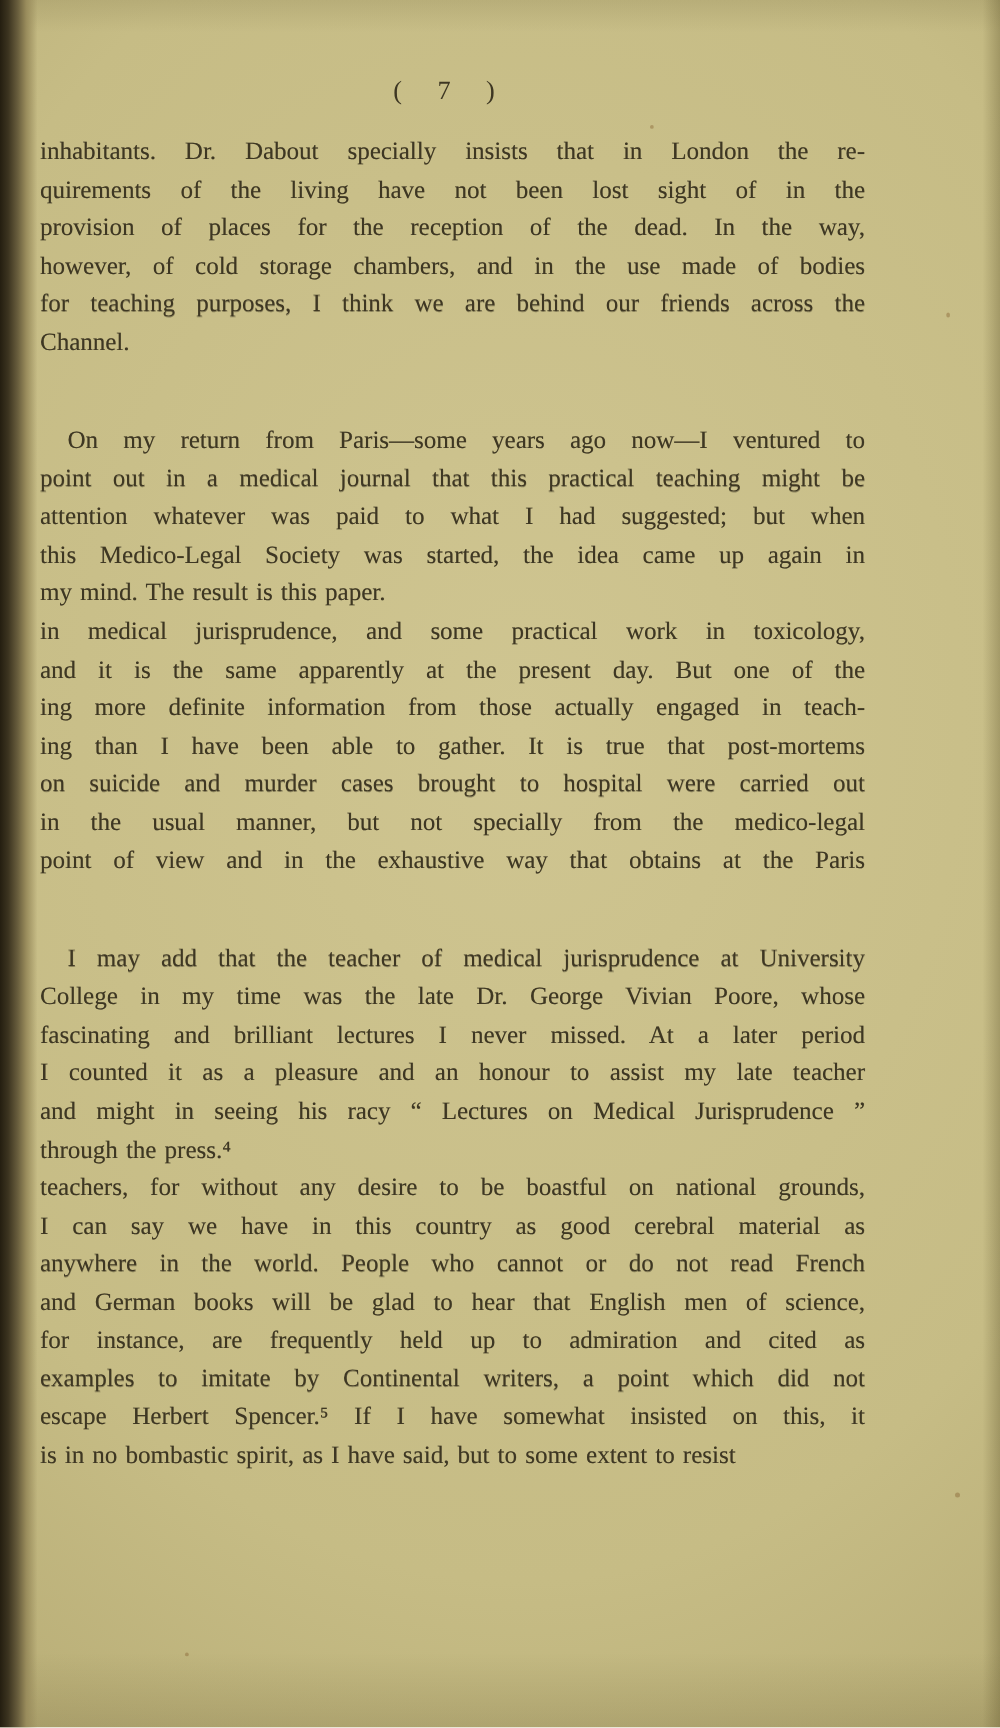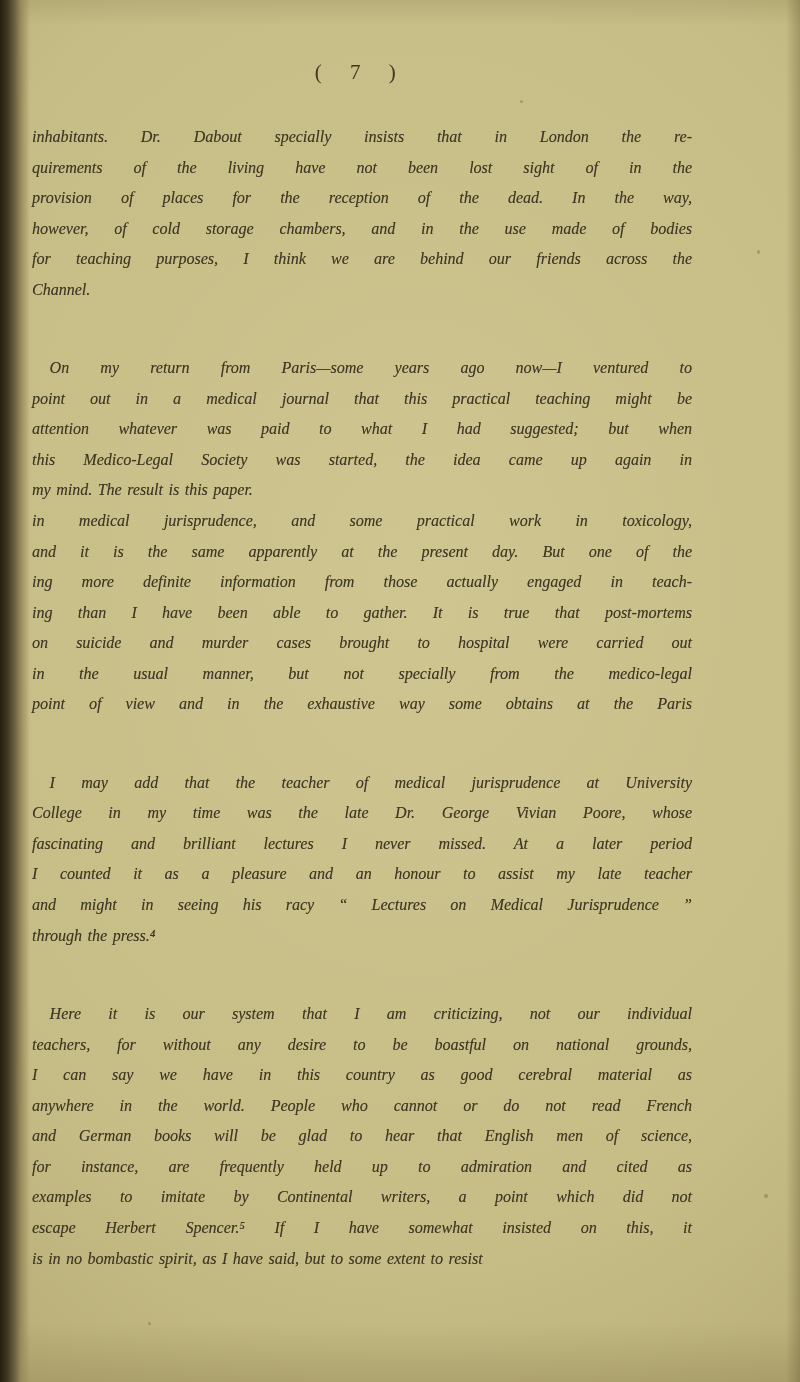--- a/index.html
+++ b/index.html
@@ -46,26 +46,25 @@
   .page-number {
     position: absolute;
     left: 30px; top: 60px; width: 662px;
     text-align: center;
     font-size: 21px;
     letter-spacing: 0.55em;
     color: var(--ink);
   }
   .text-block {
     position: absolute;
-    left: 32px; top: 122px; width: 660px;
-    font-size: 16px;
+    left: 32px; top: 106px; width: 660px;
+    font-size: 20px;
     line-height: 30.55px;
     word-spacing: 1.5px;
     text-shadow: 0.2px 0.2px 0.4px rgba(62,55,35,0.45);
-    font-style: italic;
   }
   .line {
     text-align: justify;
     text-align-last: justify;
     text-justify: inter-word;
   }
   .line.end { text-align-last: left; }
   .line.indent { text-indent: 1.1em; margin-top: 48px; }
   .speck {
     position: absolute; border-radius: 50%;
@@ -94,28 +93,27 @@
       <div class="line">point out in a medical journal that this practical teaching might be</div>
       <div class="line">attention whatever was paid to what I had suggested; but when</div>
       <div class="line">this Medico-Legal Society was started, the idea came up again in</div>
       <div class="line end">my mind.  The result is this paper.</div>
       <div class="line">in medical jurisprudence, and some practical work in toxicology,</div>
       <div class="line">and it is the same apparently at the present day.  But one of the</div>
       <div class="line">ing more definite information from those actually engaged in teach-</div>
       <div class="line">ing than I have been able to gather.  It is true that post-mortems</div>
       <div class="line">on suicide and murder cases brought to hospital were carried out</div>
       <div class="line">in the usual manner, but not specially from the medico-legal</div>
-      <div class="line">point of view and in the exhaustive way some obtains at the Paris</div>
+      <div class="line">point of view and in the exhaustive way that obtains at the Paris</div>
       <div class="line indent">I may add that the teacher of medical jurisprudence at University</div>
       <div class="line">College in my time was the late Dr. George Vivian Poore, whose</div>
       <div class="line">fascinating and brilliant lectures I never missed.  At a later period</div>
       <div class="line">I counted it as a pleasure and an honour to assist my late teacher</div>
       <div class="line">and might in seeing his racy “ Lectures on Medical Jurisprudence ”</div>
       <div class="line end">through the press.⁴</div>
-      <div class="line indent">Here it is our system that I am criticizing, not our individual</div>
       <div class="line">teachers, for without any desire to be boastful on national grounds,</div>
       <div class="line">I can say we have in this country as good cerebral material as</div>
       <div class="line">anywhere in the world.  People who cannot or do not read French</div>
       <div class="line">and German books will be glad to hear that English men of science,</div>
       <div class="line">for instance, are frequently held up to admiration and cited as</div>
       <div class="line">examples to imitate by Continental writers, a point which did not</div>
       <div class="line">escape Herbert Spencer.⁵  If I have somewhat insisted on this, it</div>
       <div class="line end">is in no bombastic spirit, as I have said, but to some extent to resist</div>
     </div>
 

